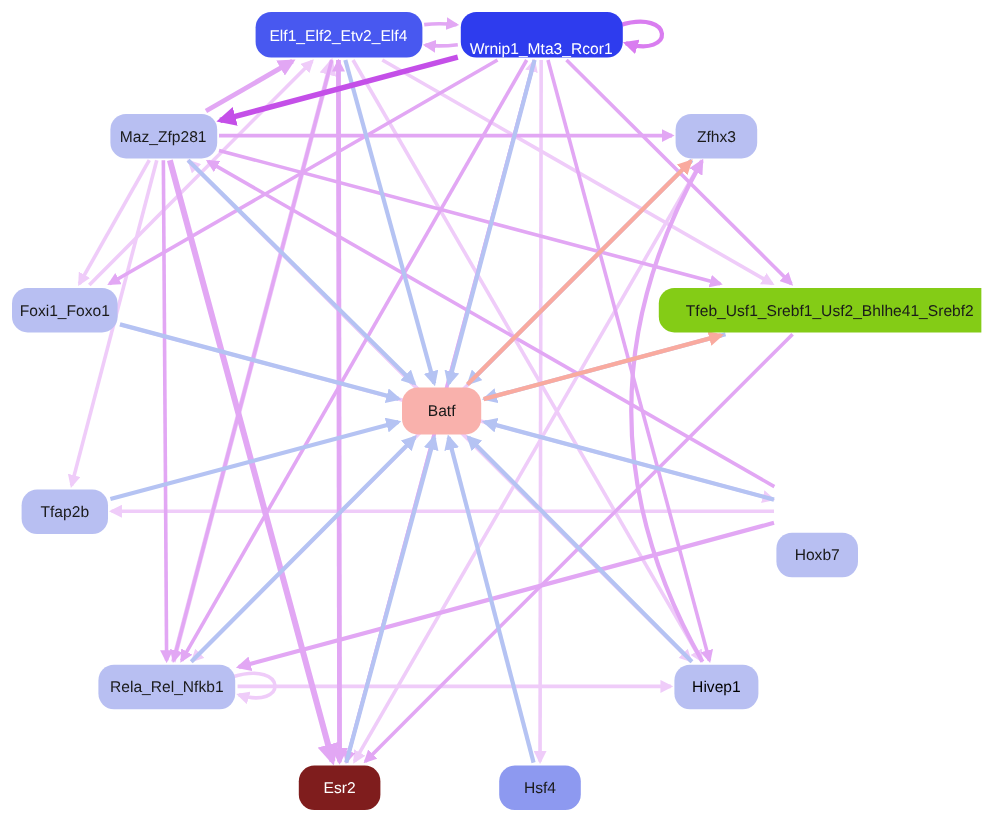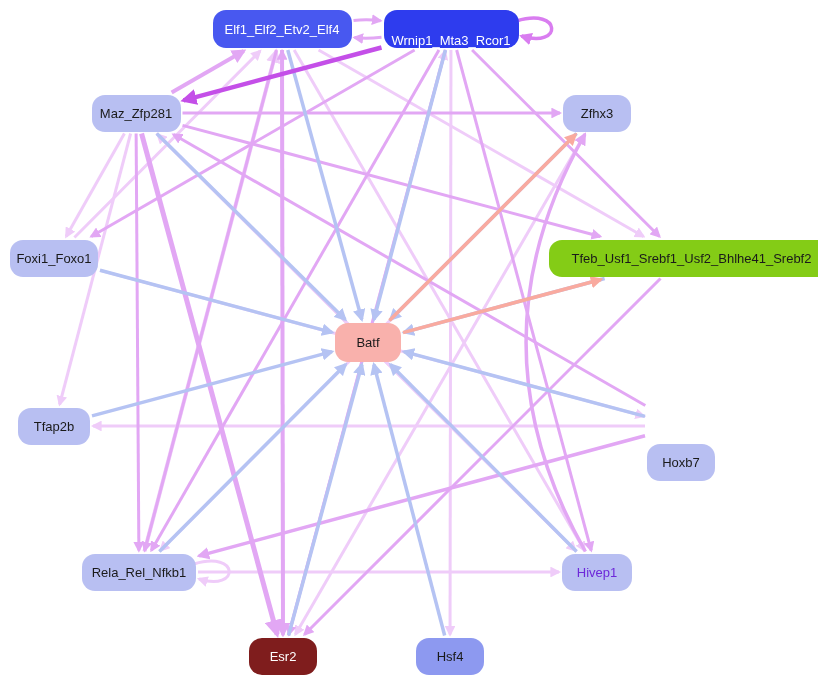--- a/index.html
+++ b/index.html
@@ -123,21 +123,21 @@
       </div>
       <div class="node" style="left: 18px; top: 407.5px; width: 72px; height: 37px; background: rgb(184, 191, 242); color: rgb(26, 26, 26);">
         <span>Tfap2b</span>
       </div>
       <div class="node" style="left: 647px; top: 407.5px; width: 68px; height: 37px; background: rgb(184, 191, 242); color: rgb(26, 26, 26); margin-top: 36px;">
         <span>Hoxb7</span>
       </div>
       <div class="node" style="left: 82px; top: 553.5px; width: 114px; height: 37px; background: rgb(184, 191, 242); color: rgb(26, 26, 26);">
         <span>Rela_Rel_Nfkb1</span>
       </div>
-      <div class="node" style="left: 562px; top: 553.5px; width: 70px; height: 37px; background: rgb(184, 191, 242); color: #6d28d9;">
+      <div class="node" style="left: 562px; top: 553.5px; width: 70px; height: 37px; background: rgb(184, 191, 242); color: #000000;">
         <span>Hivep1</span>
       </div>
       <div class="node" style="left: 249px; top: 637.5px; width: 68px; height: 37px; background: #7f1d1d; color: rgb(255, 255, 255);">
         <span>Esr2</span>
       </div>
       <div class="node" style="left: 416px; top: 637.5px; width: 68px; height: 37px; background: rgb(141, 153, 240); color: rgb(26, 26, 26);">
         <span>Hsf4</span>
       </div>
     </div>
 </div>

